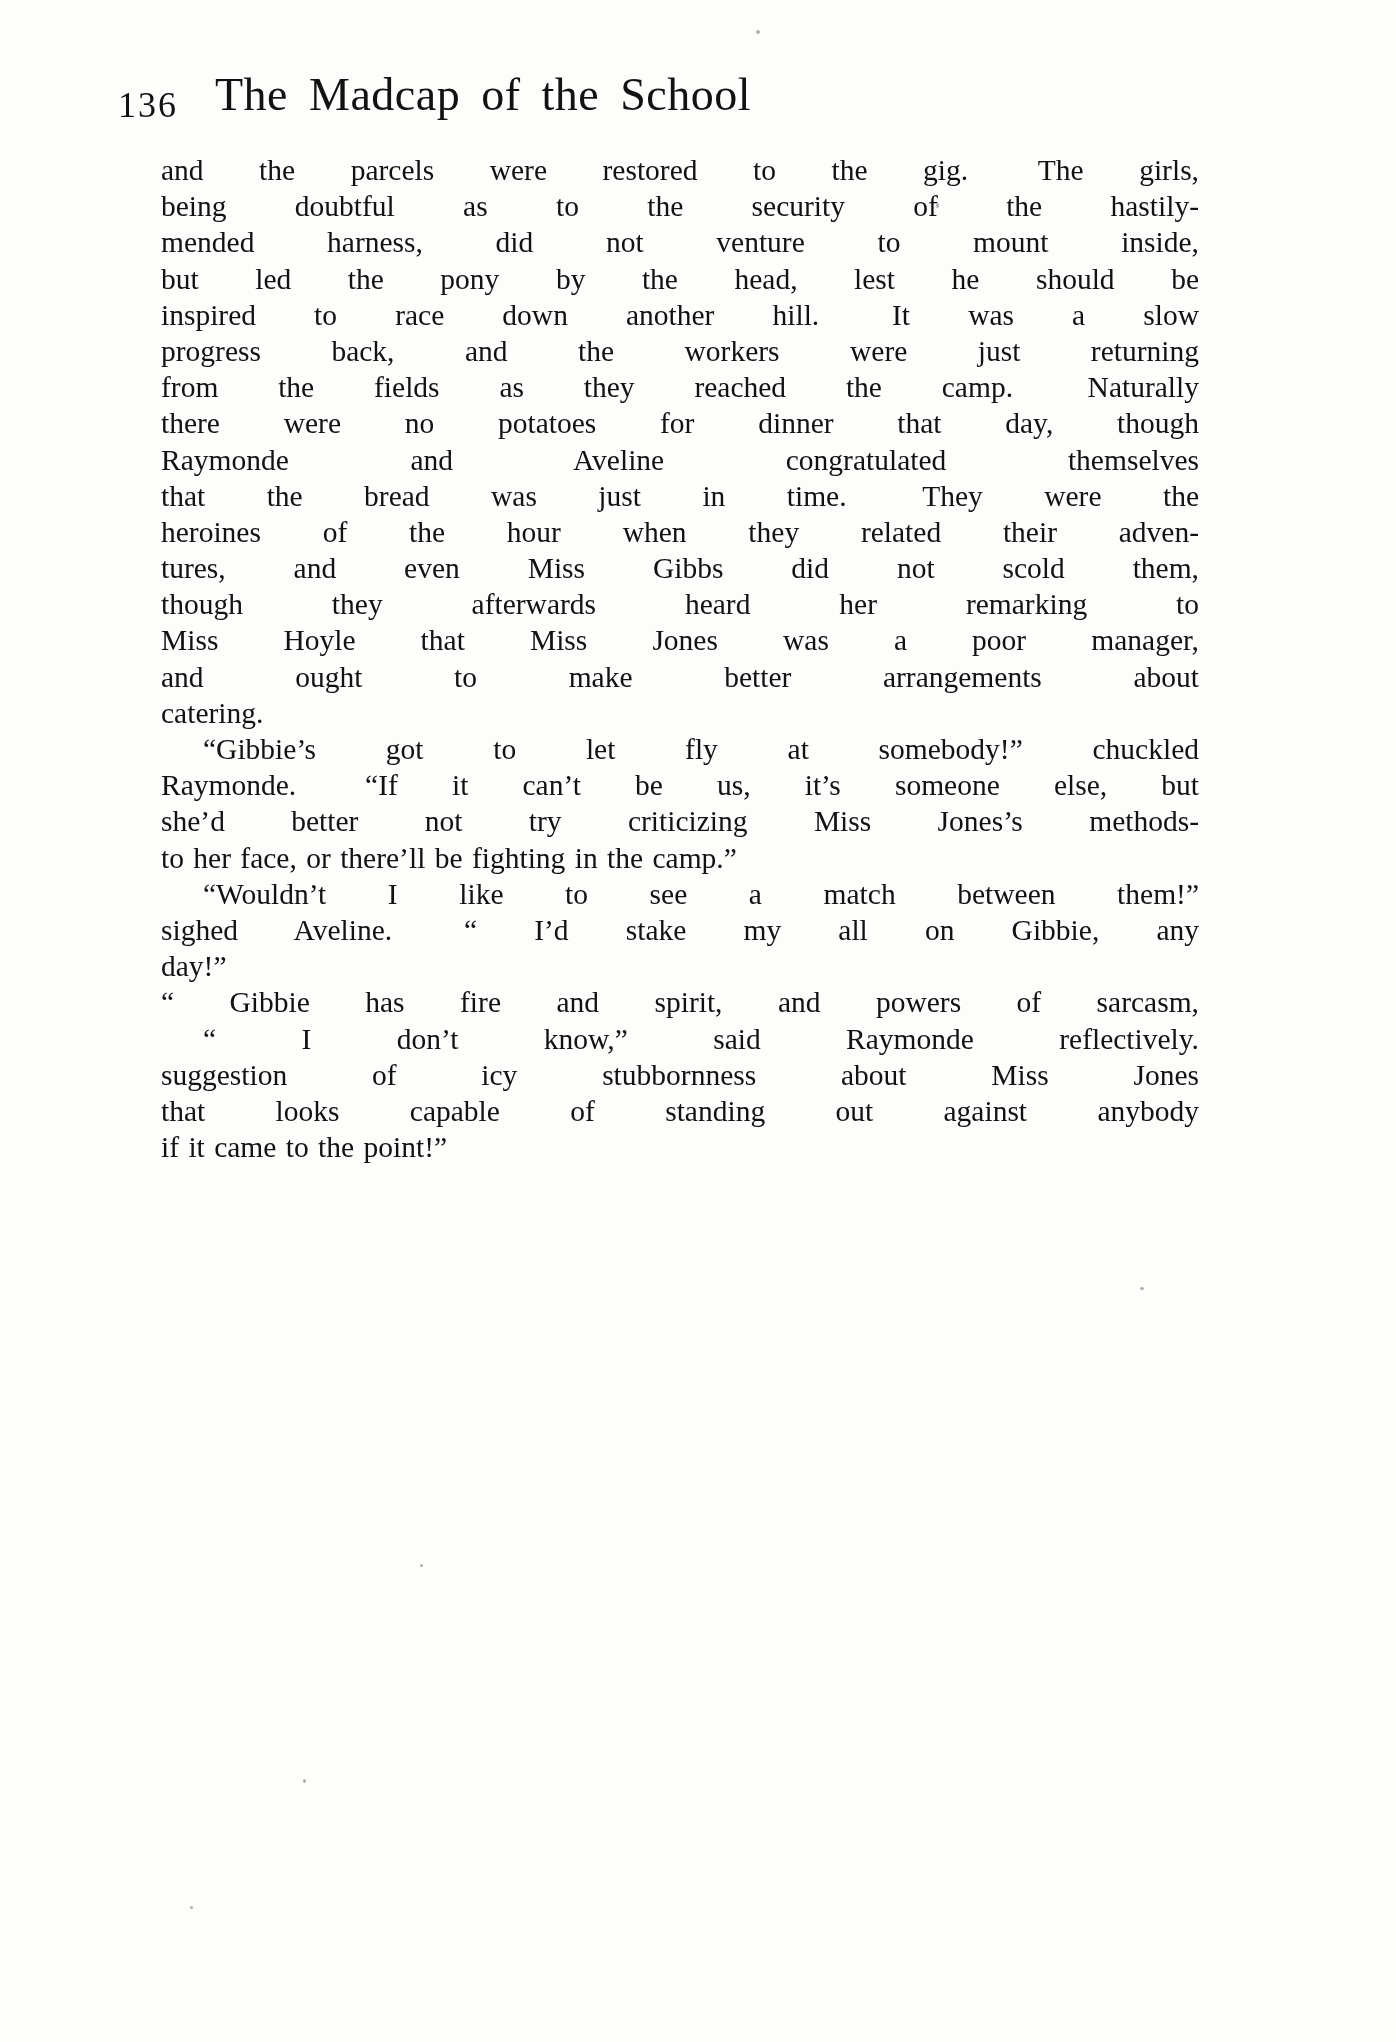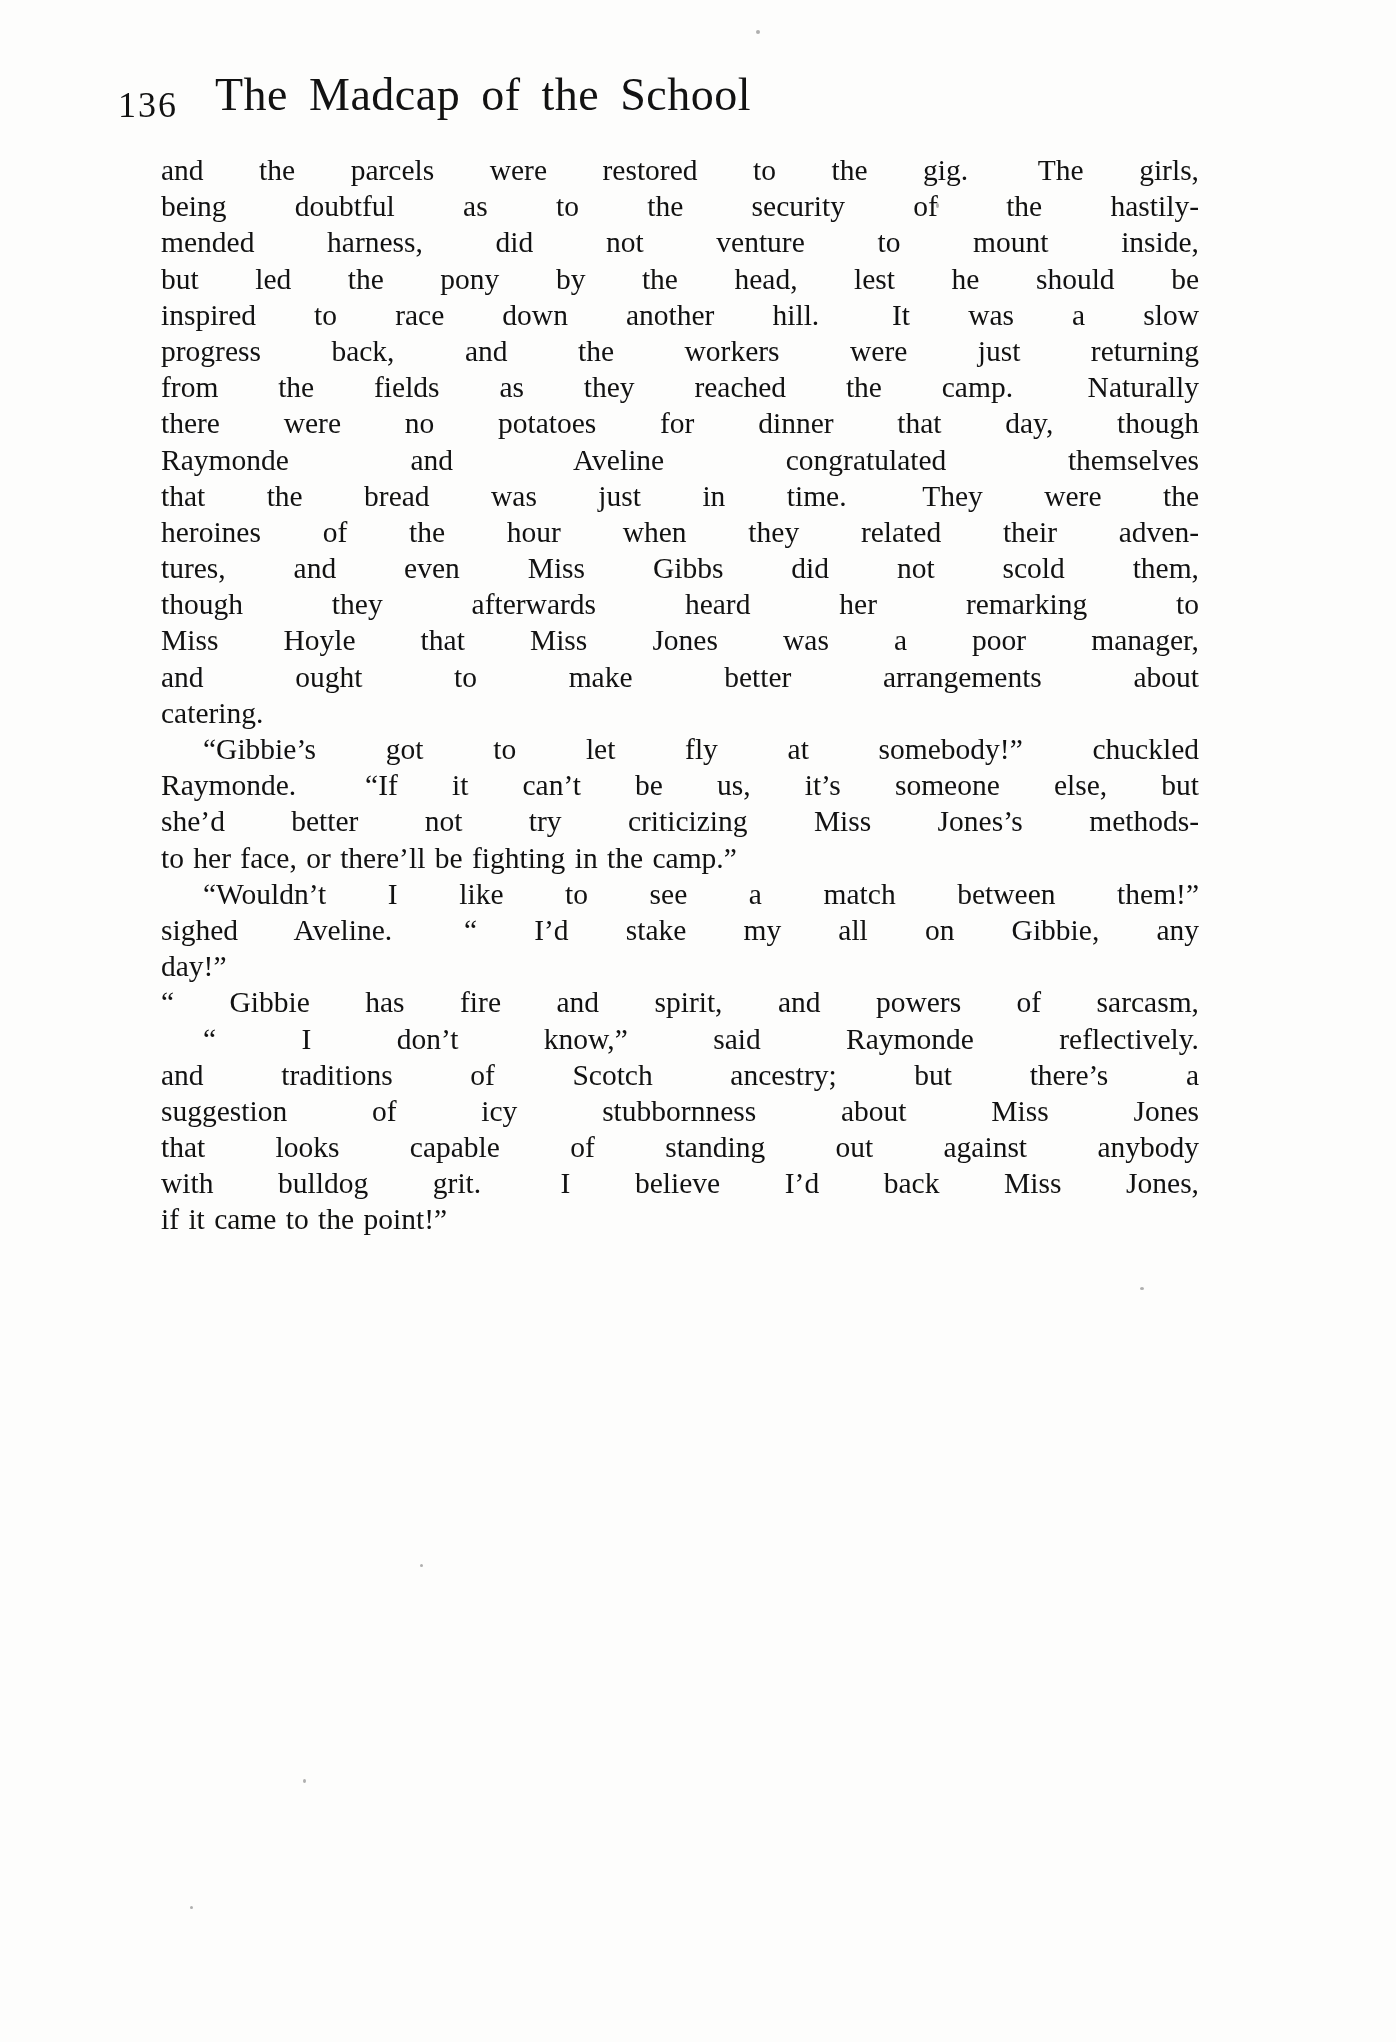--- a/index.html
+++ b/index.html
@@ -106,24 +106,22 @@
         <div class="line last">to her face, or there’ll be fighting in the camp.”</div>
       </div>
       <div class="paragraph">
         <div class="line indent">“Wouldn’t I like to see a match between them!”</div>
         <div class="line">sighed Aveline.  “ I’d stake my all on Gibbie, any</div>
         <div class="line last">day!”</div>
       </div>
       <div class="paragraph">
         <div class="line">“ Gibbie has fire and spirit, and powers of sarcasm,</div>
         <div class="line indent">“ I don’t know,” said Raymonde reflectively.</div>
-        <div class="line">and traditions of Scotch ancestry; but there’s a</div>
         <div class="line">suggestion of icy stubbornness about Miss Jones</div>
         <div class="line">that looks capable of standing out against anybody</div>
-        <div class="line">with bulldog grit.  I believe I’d back Miss Jones,</div>
         <div class="line last">if it came to the point!”</div>
       </div>
     </div>
 
   <div class="speck" style="left:756px; top:30px;  width:4px; height:4px;"></div>
   <div class="speck" style="left:936px; top:203px; width:3px; height:5px;"></div>
   <div class="speck" style="left:1140px;top:1287px;width:4px; height:3px;"></div>
   <div class="speck" style="left:420px; top:1564px;width:3px; height:3px;"></div>
   <div class="speck" style="left:303px; top:1779px;width:3px; height:4px;"></div>
   <div class="speck" style="left:190px; top:1906px;width:3px; height:3px;"></div>

